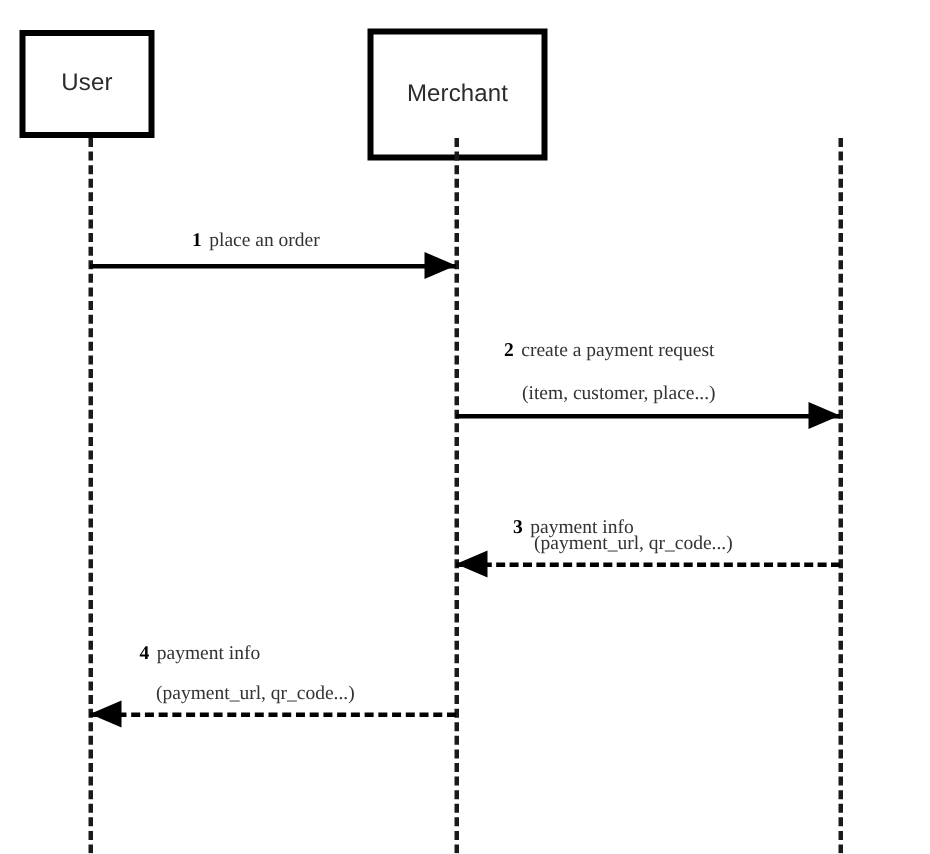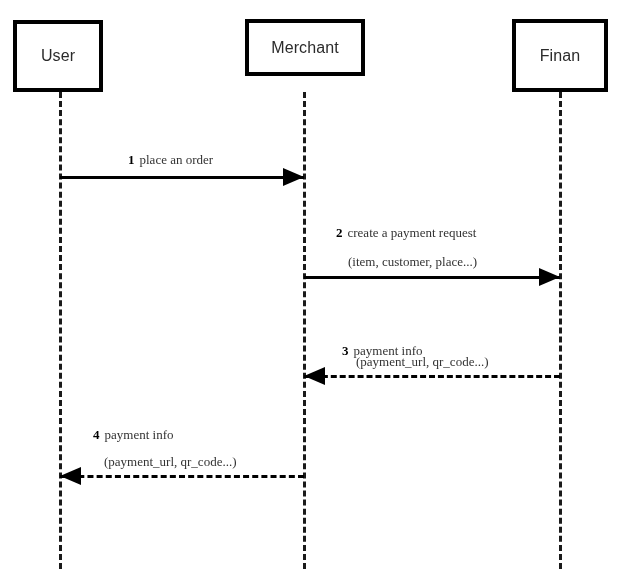--- a/index.html
+++ b/index.html
@@ -87,27 +87,24 @@
 </style>
 </head>
 <body>
 
 <div id="diagram-canvas">
 
   <div class="participant-box" style="left:13px; top:20px; width:90px; height:72px;">
     <span class="participant-label">User</span>
   </div>
 
-  <div class="participant-box" style="left:245px; top:19px; width:120px; height:57px;">
+  <div class="participant-box" style="left:245px; top:19px; width:120px; height:88px;">
     <span class="participant-label">Merchant</span>
   </div>
 
-  <div class="participant-box" style="left:512px; top:19px; width:96px; height:73px;">
-    <span class="participant-label">Finan</span>
-  </div>
 
   <div class="lifeline" style="left:59px; top:92px; height:477px;"></div>
 
   <div class="lifeline" style="left:303px; top:92px; height:477px;"></div>
 
   <div class="lifeline" style="left:559px; top:92px; height:477px;"></div>
 
   <div class="msg-text" style="left:128px; top:153px;">
     <span class="msg-seq">1</span><span style="margin-left:5px;">place an order</span>
   </div>

